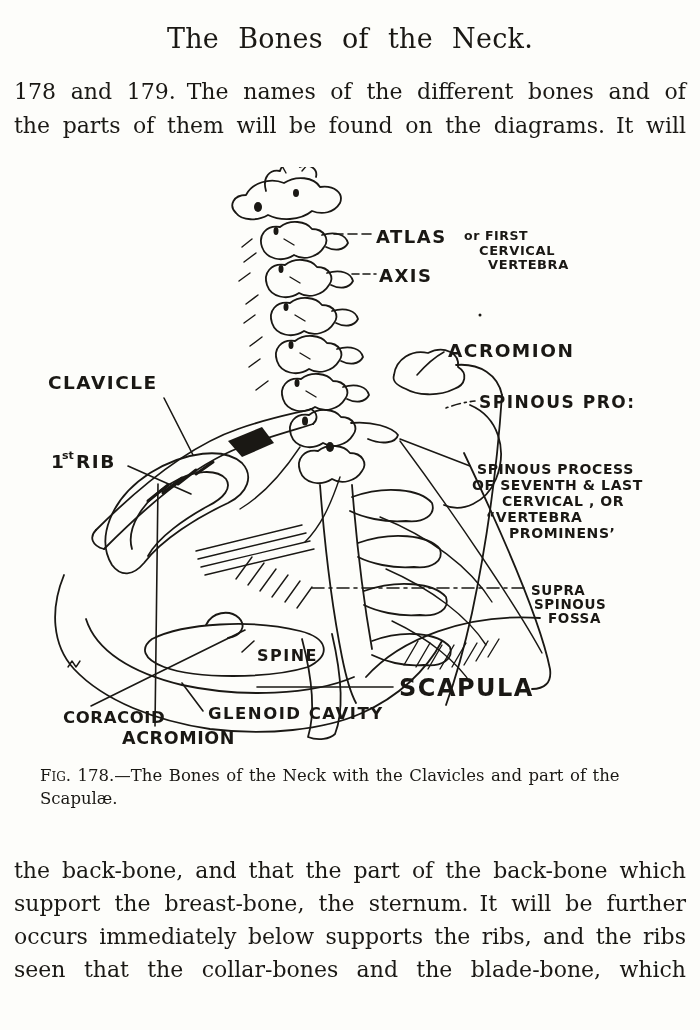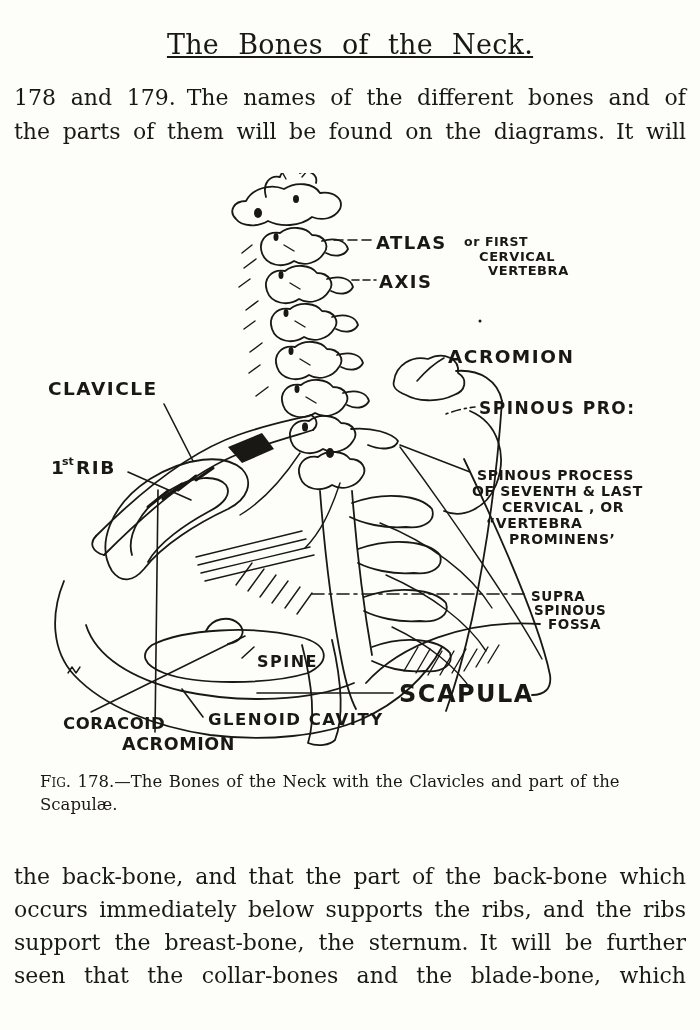--- a/index.html
+++ b/index.html
@@ -2,22 +2,22 @@
 <html><head>
 <meta charset="utf-8">
 <style>
   html,body{margin:0;padding:0;background:#e8e8e4;}
   .page{
     position:relative;width:700px;height:1030px;margin:0 auto;
     background:#fdfdfa;color:#1a1814;overflow:hidden;
     font-family:"DejaVu Serif", serif;
   }
   .title{
-    padding-top:28px;text-align:center;font-size:27px;line-height:34px;
-    word-spacing:0.38em;letter-spacing:0.01em;text-decoration:underline;
+    padding-top:22px;text-align:center;font-size:27px;line-height:34px;
+    word-spacing:0.38em;letter-spacing:0.01em;
   }
   .para{margin:0 14px;font-size:22px;}
   .intro{margin-top:19px;}
   .pline{
     text-align:justify;text-align-last:justify;-moz-text-align-last:justify;
     line-height:34px;height:34px;white-space:normal;word-spacing:0.18em;
   }
   .body-par .pline{line-height:33px;height:33px;}
   .indent{text-indent:22px;}
   .sc{font-variant:small-caps;}
@@ -181,18 +181,18 @@
         <text class="lab" x="76" y="491" font-size="18.5">RIB</text>
       </g>
     </g>
   </svg>
   </div>
 
   <div class="caption"><span class="sc">Fig. 178.</span><span>—The Bones of the Neck with the Clavicles and part of the Scapulæ.</span></div>
 
   <div class="para body-par">
     <div class="pline">the back-bone, and that the part of the back-bone which</div>
+    <div class="pline">support the breast-bone, the sternum. It will be further</div>
     <div class="pline">occurs immediately below supports the ribs, and the ribs</div>
-    <div class="pline">support the breast-bone, the sternum. It will be further</div>
     <div class="pline">seen that the collar-bones and the blade-bone, which</div>
   </div>
 
 </div>
 
 </body></html>

